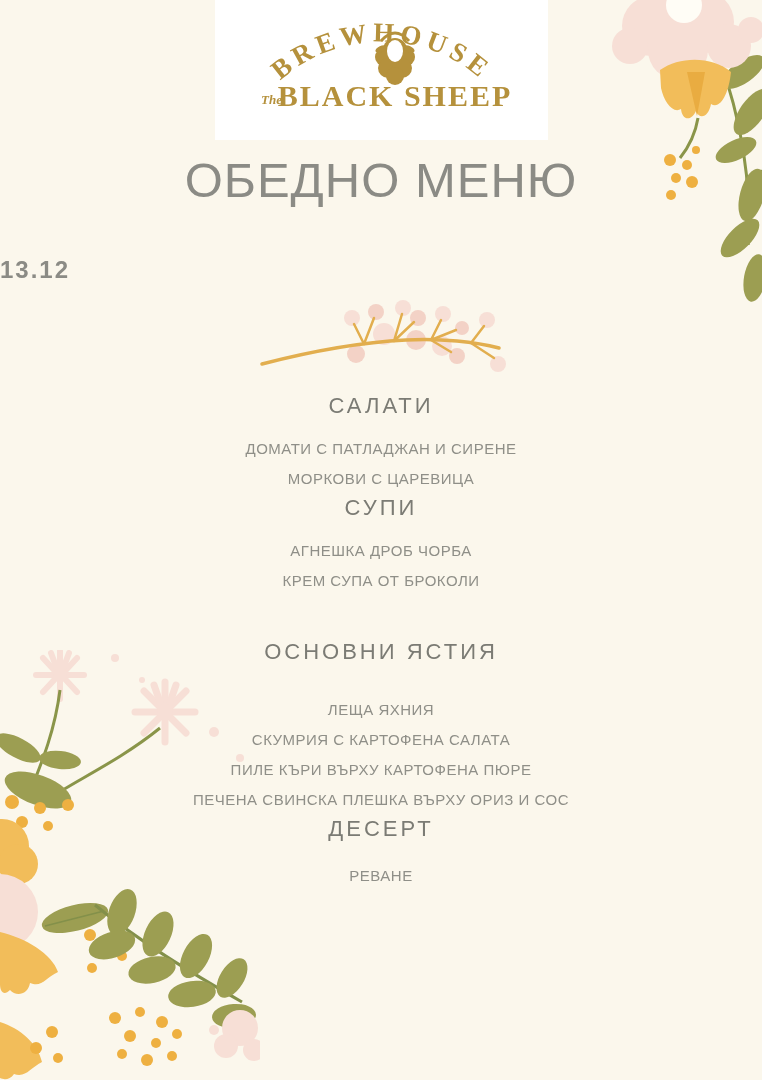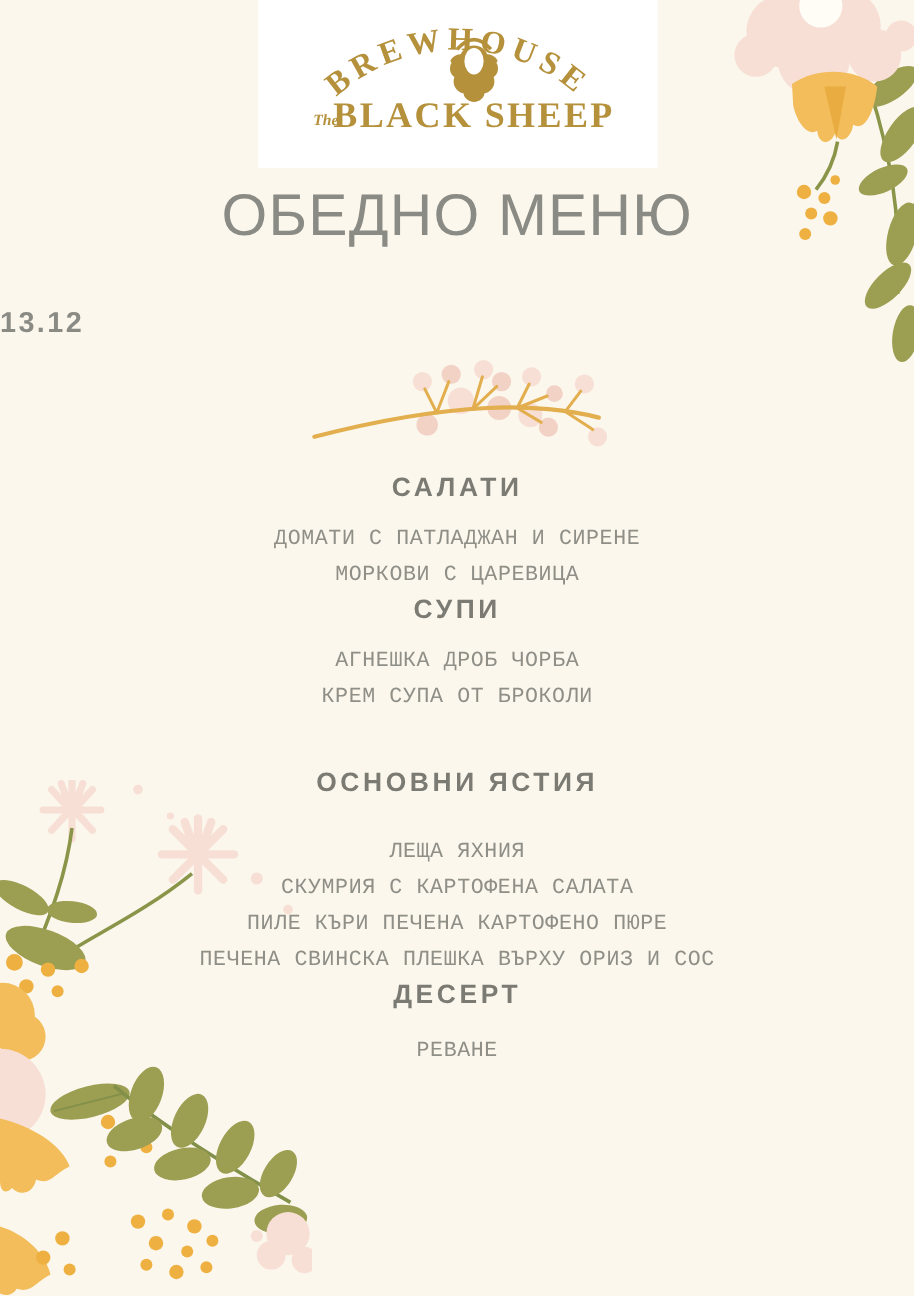--- a/index.html
+++ b/index.html
@@ -30,23 +30,23 @@
   .name-text{font-family:"Liberation Serif",serif;font-weight:bold;font-size:30px;letter-spacing:2px;fill:var(--logo-gold);}
 
   .page-title{position:absolute;top:152px;left:0;width:100%;text-align:center;
     font-size:49px;font-weight:400;letter-spacing:1px;color:var(--title-gray);white-space:nowrap;}
   .menu-date{position:absolute;top:256px;left:0;width:100%;text-align:left;
     font-size:24px;font-weight:bold;letter-spacing:2px;color:var(--title-gray);}
 
   .branch-divider{position:absolute;top:296px;left:256px;width:250px;height:85px;}
 
   .menu{position:absolute;top:392px;left:0;width:100%;text-align:center;}
-  .menu-section .heading{font-size:22px;font-weight:bold;letter-spacing:3px;color:var(--heading-gray);line-height:28px;}
+  .menu-section .heading{font-size:22px;font-weight:normal;letter-spacing:3px;color:var(--heading-gray);line-height:28px;}
   .menu-section ul{list-style:none;margin-top:14px;}
-  .menu-section li{font-size:18px;letter-spacing:0.5px;color:var(--item-gray);line-height:30px;font-family:Liberation Mono, monospace;}
+  .menu-section li{font-size:15px;letter-spacing:0.5px;color:var(--item-gray);line-height:30px;}
   .menu-section.s2{}
   .menu-section.s3{margin-top:42px;}
   .menu-section.s3 ul{margin-top:29px;}
   .menu-section.s4{}
   .menu-section.s4 ul{margin-top:18px;}
 
   .decor{position:absolute;pointer-events:none;}
   .decor-tr{top:0;right:0;width:162px;height:320px;}
   .decor-bl{left:0;bottom:0;width:260px;height:430px;}
 </style>
@@ -256,21 +256,21 @@
         <li>АГНЕШКА ДРОБ ЧОРБА</li>
         <li>КРЕМ СУПА ОТ БРОКОЛИ</li>
       </ul>
     </section>
 
     <section class="menu-section s3">
       <h2 class="heading">ОСНОВНИ ЯСТИЯ</h2>
       <ul>
         <li>ЛЕЩА ЯХНИЯ</li>
         <li>СКУМРИЯ С КАРТОФЕНА САЛАТА</li>
-        <li>ПИЛЕ КЪРИ ПЕЧЕНА КАРТОФЕНО ПЮРЕ</li>
+        <li>ПИЛЕ КЪРИ ВЪРХУ КАРТОФЕНА ПЮРЕ</li>
         <li>ПЕЧЕНА СВИНСКА ПЛЕШКА ВЪРХУ ОРИЗ И СОС</li>
       </ul>
     </section>
 
     <section class="menu-section s4">
       <h2 class="heading">ДЕСЕРТ</h2>
       <ul>
         <li>РЕВАНЕ</li>
       </ul>
     </section>

